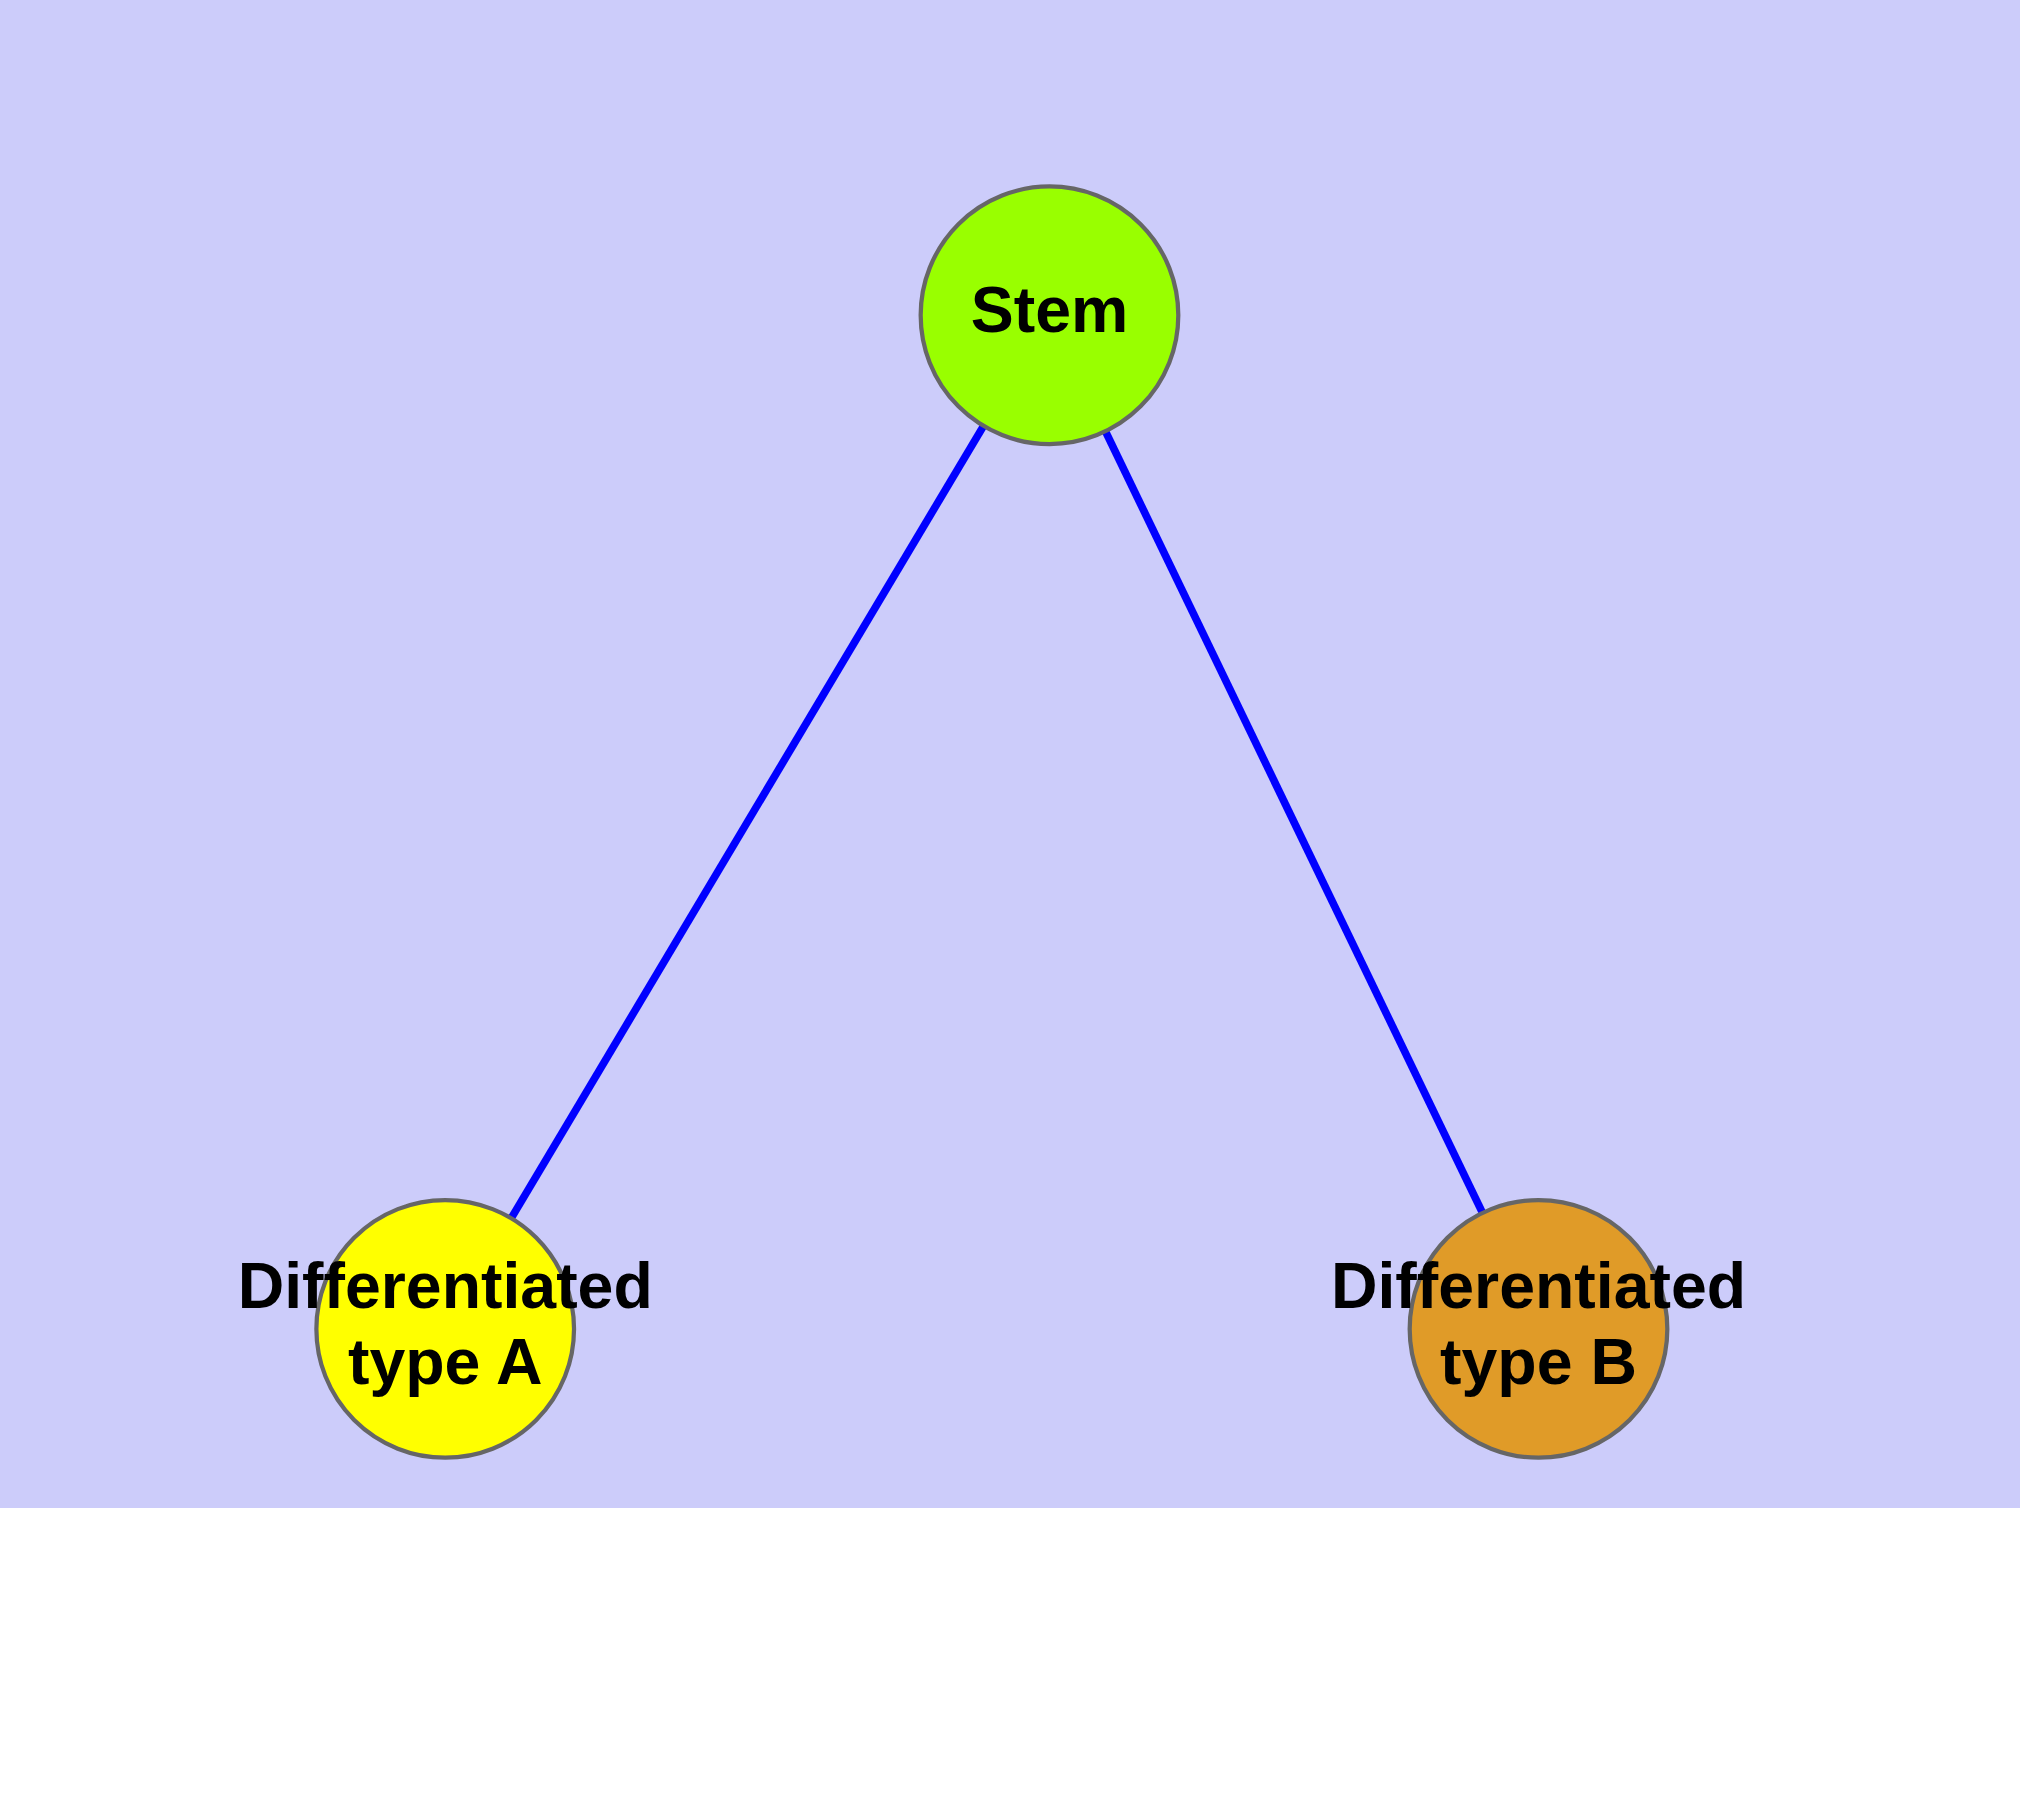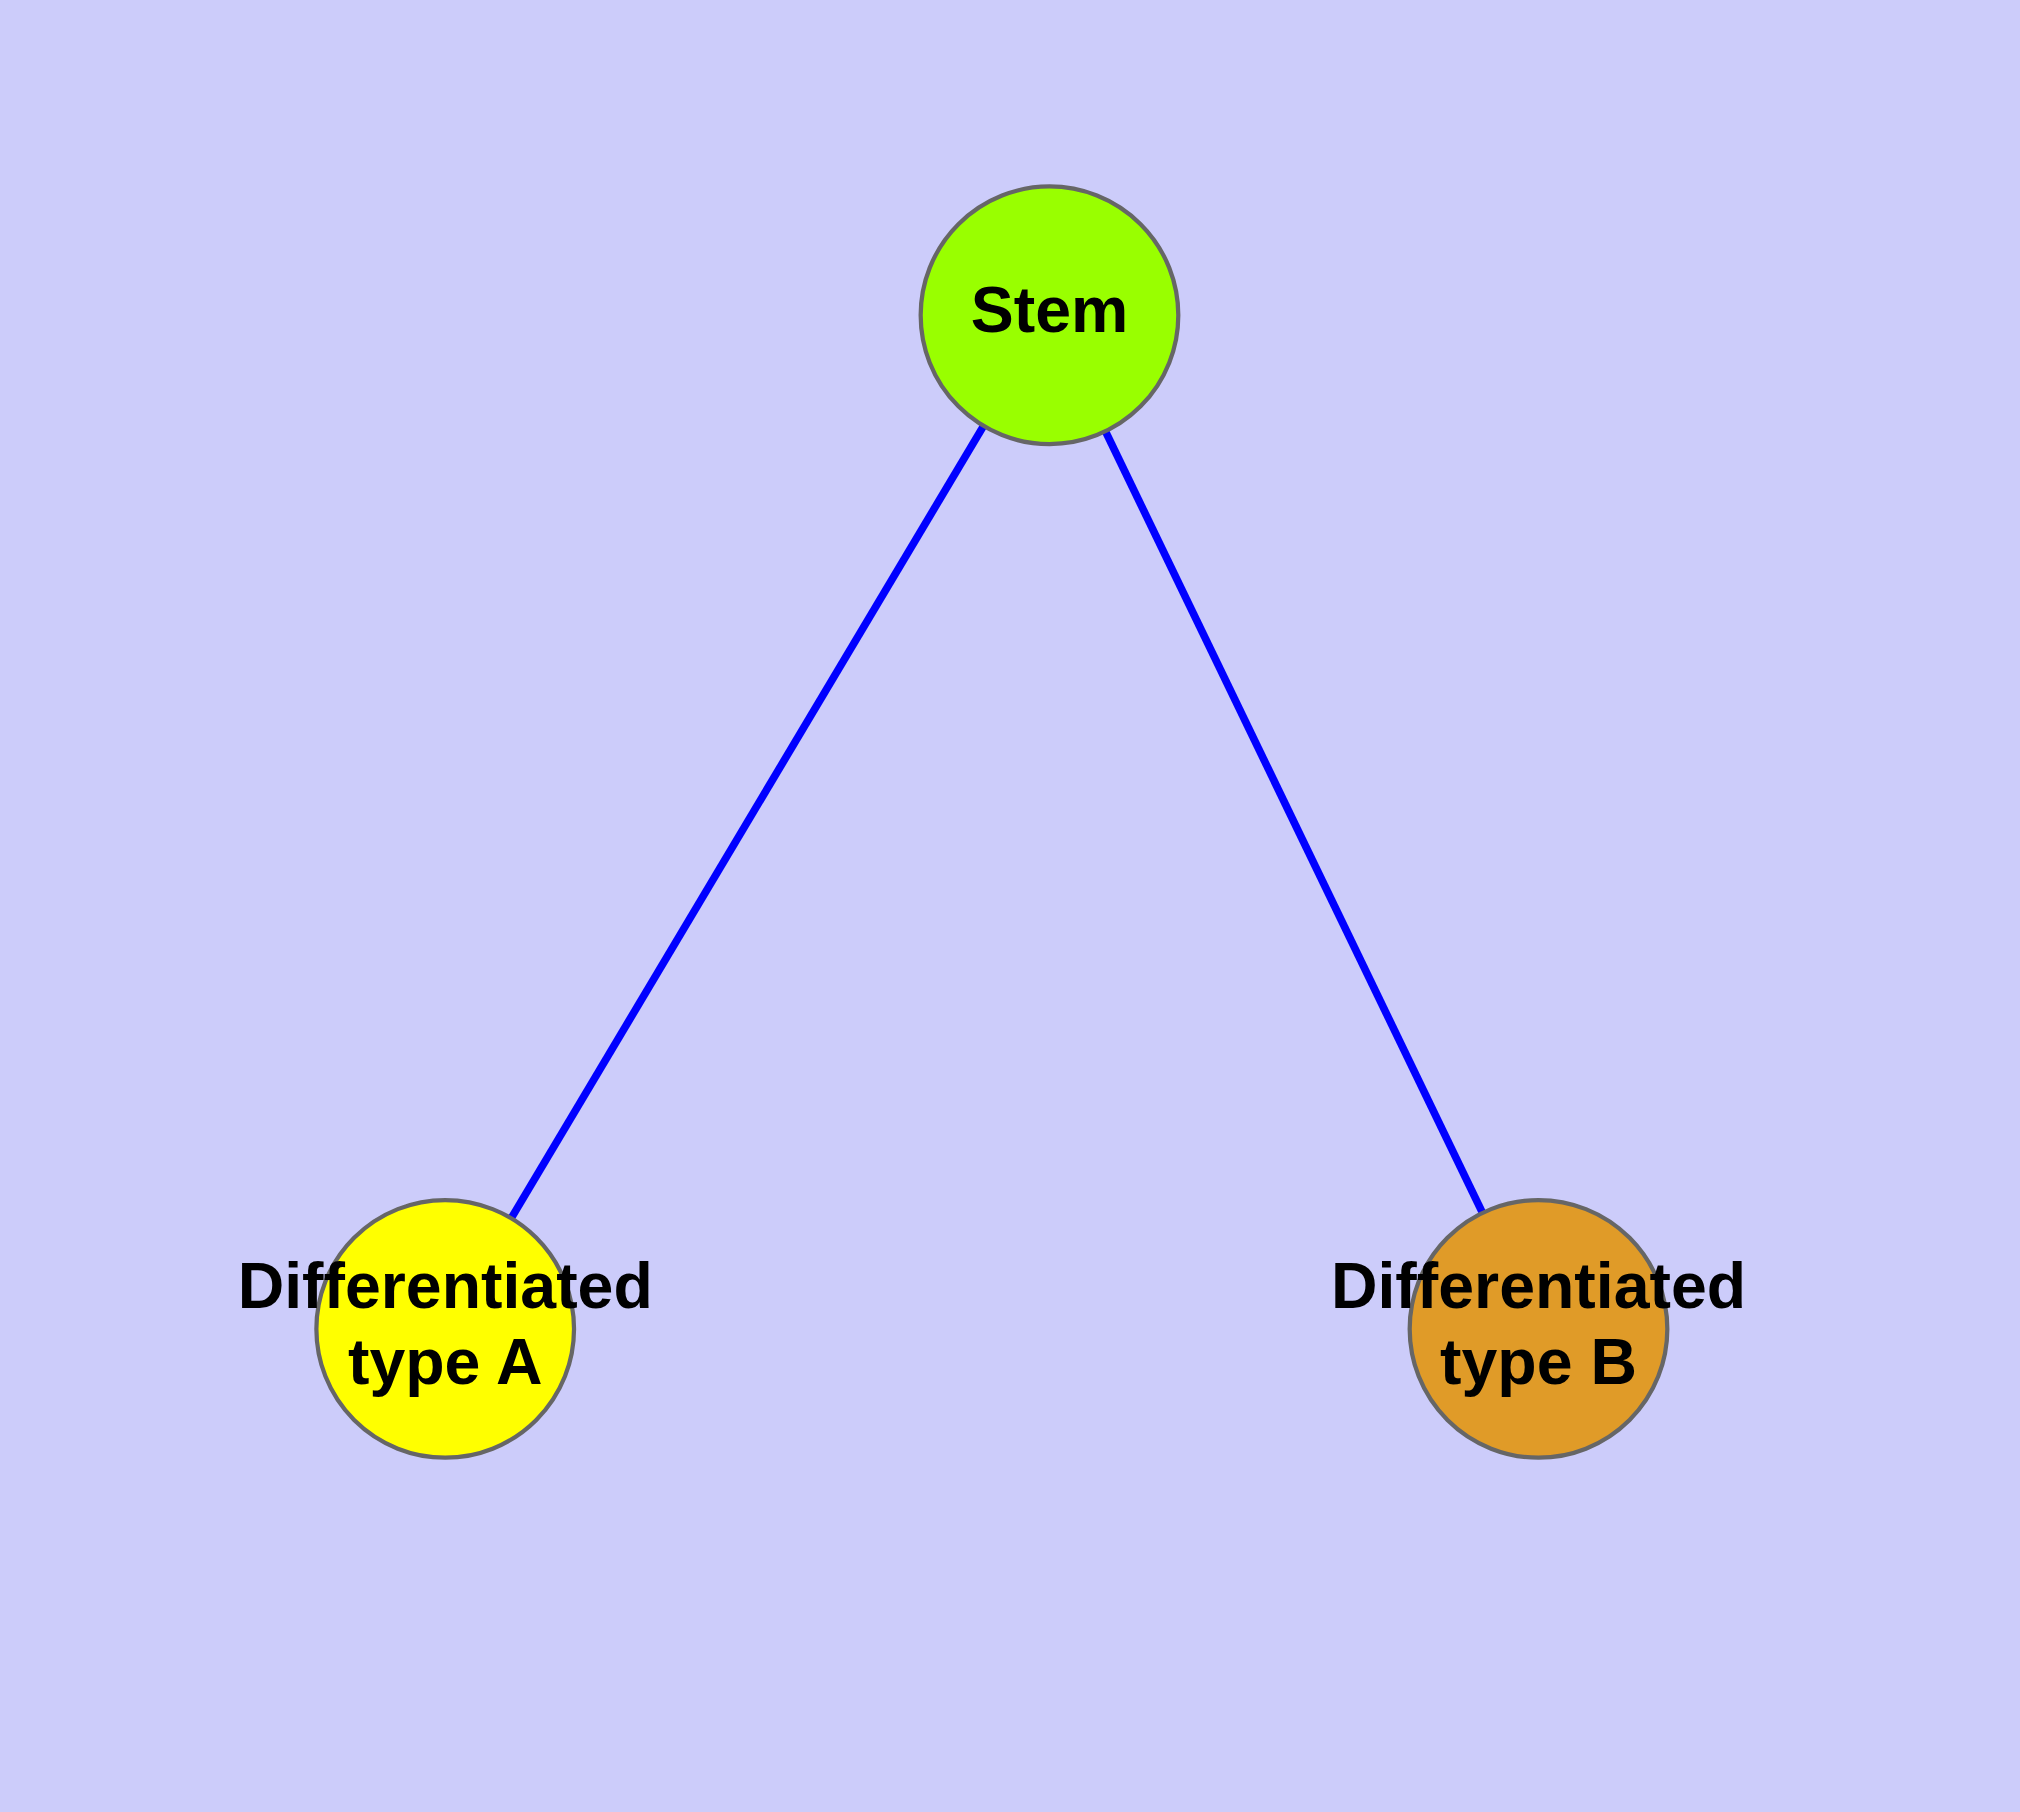--- a/index.html
+++ b/index.html
@@ -3,21 +3,21 @@
 <meta charset="utf-8">
 <style>
   html, body {
     margin: 0;
     padding: 0;
     background: #ffffff;
   }
   #canvas {
     position: relative;
     width: 2021px;
-    height: 1812px;
+    height: 1508px;
     background: #ccccfa;
     overflow: hidden;
     font-family: "Liberation Sans", sans-serif;
   }
   #graph-svg {
     position: absolute;
     left: 0;
     top: 0;
     width: 2021px;
     height: 1812px;

